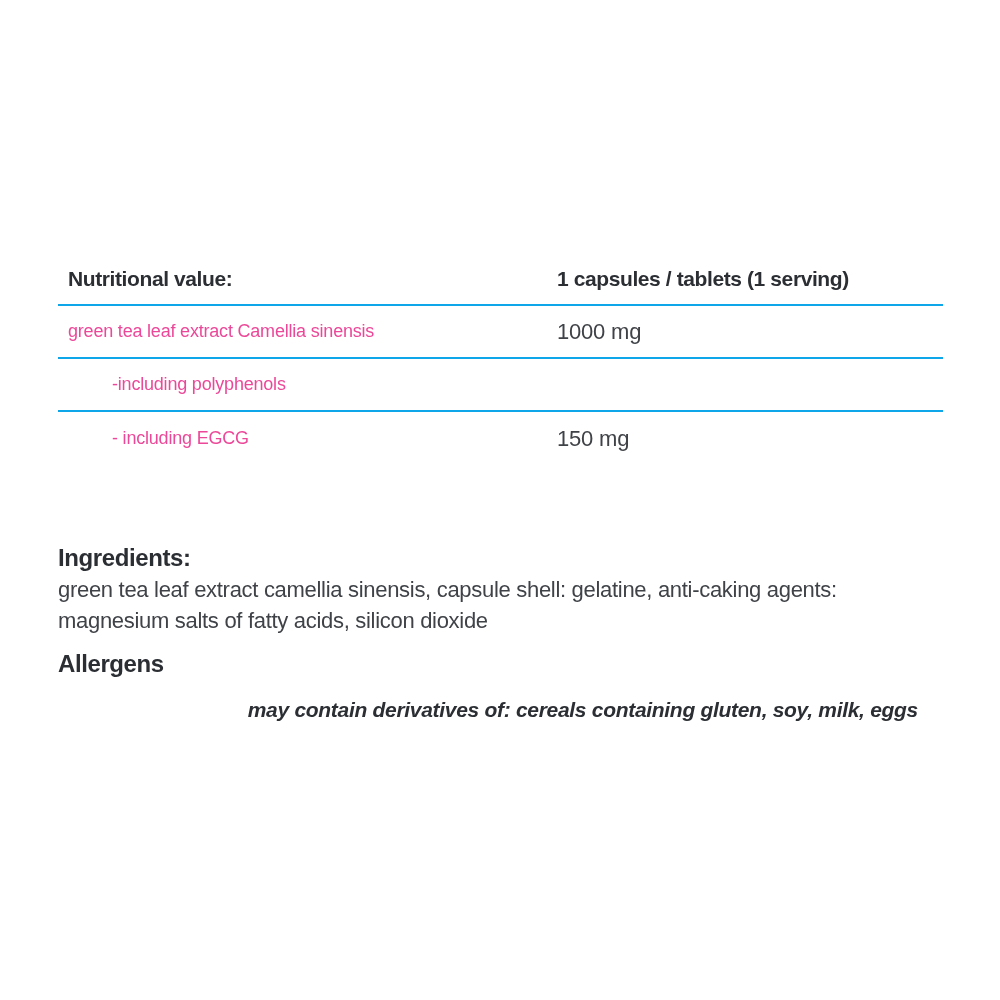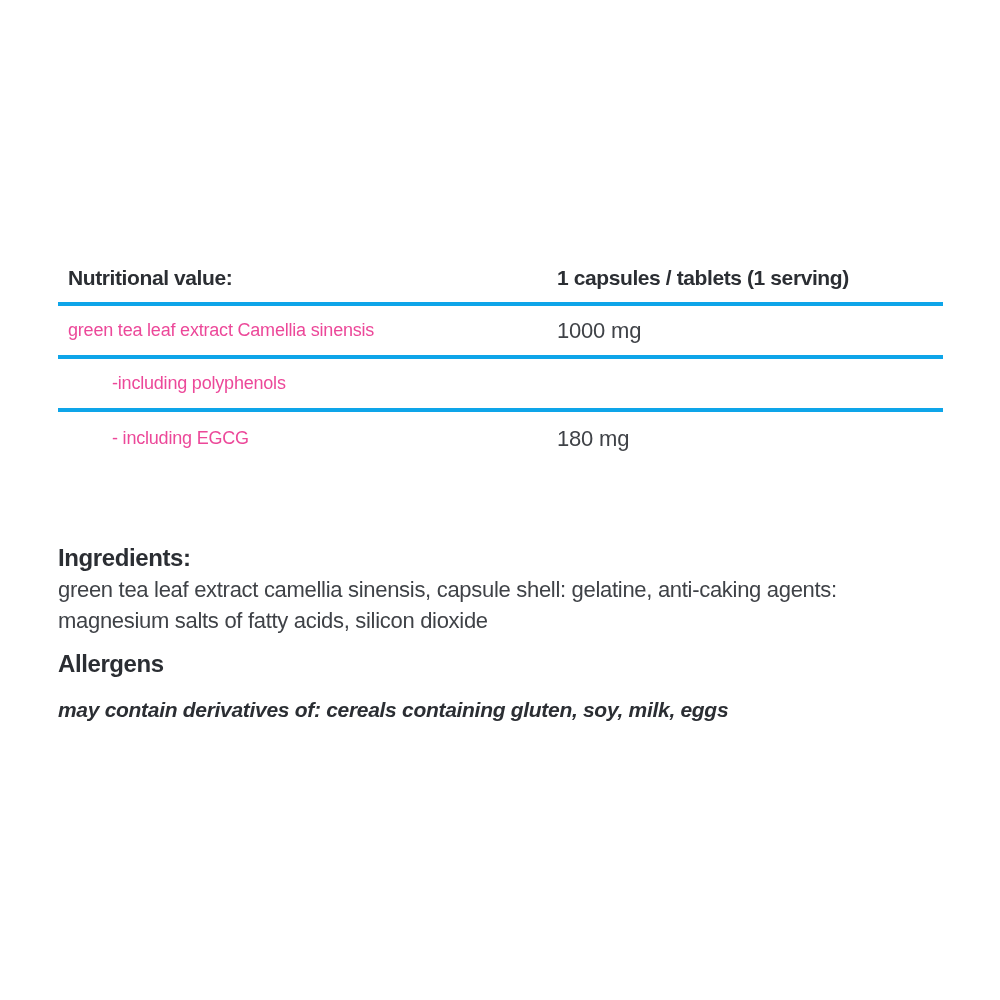--- a/index.html
+++ b/index.html
@@ -17,21 +17,21 @@
     width: 885px;
   }
   
   .ntable { width: 100%; }
   .trow {
     display: flex;
     align-items: center;
     height: 53px;
     width: 100%;
   }
-  .trow.bordered { border-bottom: 4px solid #0ea5e9; }
+  .trow.bordered { border-bottom: 2px solid #0ea5e9; }
   .cell-label {
     width: 499px;
     padding-left: 10px;
     flex: 0 0 auto;
     color: #ec4899;
     font-size: 18px;
     letter-spacing: -0.2px;
     white-space: nowrap;
   }
   .cell-label.indent { padding-left: 54px; }
@@ -75,20 +75,21 @@
   }
   .allergens-text {
     margin-top: 16px;
     color: #2b2e33;
     font-size: 21px;
     font-weight: bold;
     font-style: italic;
     letter-spacing: -0.3px;
     line-height: 28px;
     width: 860px;
+    text-align: right;
   }
 </style>
 </head>
 <body>
 
 <div class="content">
 
   <div class="ntable">
 
     <div class="trow header-row bordered">
@@ -100,21 +101,21 @@
       <div class="cell-label">green tea leaf extract Camellia sinensis</div>
       <div class="cell-value">1000 mg</div>
     </div>
 
     <div class="trow bordered">
       <div class="cell-label indent">-including polyphenols</div>
     </div>
 
     <div class="trow">
       <div class="cell-label indent">- including EGCG</div>
-      <div class="cell-value">180 mg</div>
+      <div class="cell-value">150 mg</div>
     </div>
 
   </div>
 
   <div class="section-heading">Ingredients:</div>
 
   <div class="ingredients-text">green tea leaf extract camellia sinensis, capsule shell: gelatine, anti-caking agents: magnesium salts of fatty acids, silicon dioxide</div>
 
   <div class="allergens-heading">Allergens</div>
 

